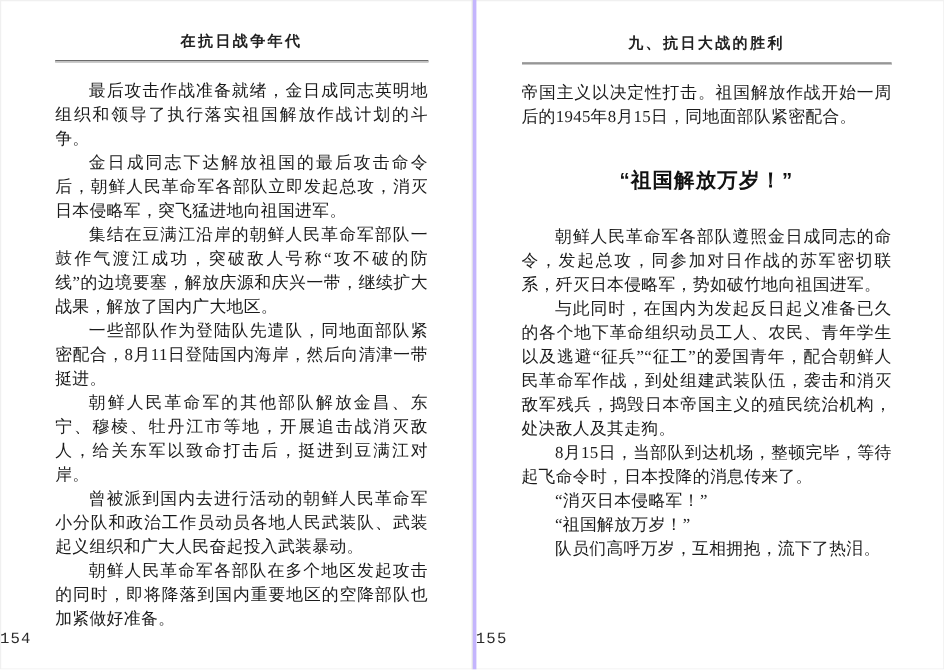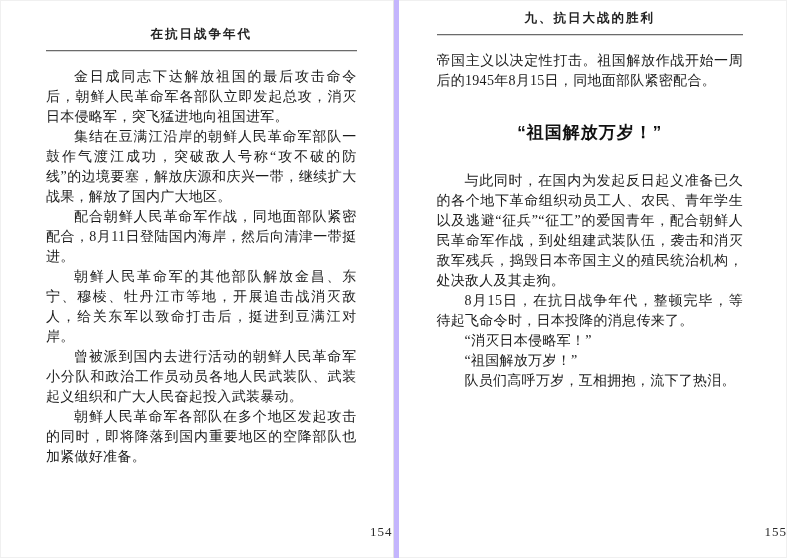--- a/index.html
+++ b/index.html
@@ -26,22 +26,22 @@
     box-sizing: border-box;
     width: 50%;
     height: 100%;
     overflow: hidden;
   }
   .page.left {
     padding: 26px 36px 0 46px;
     border-right: 1px solid #e3e3e3;
   }
   .page.right {
-    padding: 10px 44px 0 38px;
-    border-left: 5px solid #c4b5fd;
+    padding: 28px 44px 0 38px;
+    border-left: 3px solid #c4b5fd;
   }
   .running-head {
     text-align: center;
     font-size: 12.5px;
     font-weight: bold;
     letter-spacing: 2px;
     color: #222222;
     padding-bottom: 7px;
     white-space: nowrap;
   }
@@ -73,54 +73,57 @@
     letter-spacing: 1px;
     color: #111111;
     margin: 32px 0 28px 0;
     text-indent: 0;
   }
   .page-number {
     position: absolute;
     bottom: 18px;
     left: 0;
     right: 0;
-    text-align: right;
+    text-align: left;
     font-size: 13px;
     color: #2a2a2a;
     letter-spacing: 1px;
+    font-family: Liberation Mono, monospace;
   }
 </style>
 </head>
 <body>
 
 <div class="spread">
 
   <div class="page left">
     <div class="running-head">在抗日战争年代</div>
     <div class="head-rule"></div>
     <div class="body-text">
+      <p>最后攻击作战准备就绪，金日成同志英明地组织和领导了执行落实祖国解放作战计划的斗争。</p>
       <p>金日成同志下达解放祖国的最后攻击命令后，朝鲜人民革命军各部队立即发起总攻，消灭日本侵略军，突飞猛进地向祖国进军。</p>
       <p>集结在豆满江沿岸的朝鲜人民革命军部队一鼓作气渡江成功，突破敌人号称“攻不破的防线”的边境要塞，解放庆源和庆兴一带，继续扩大战果，解放了国内广大地区。</p>
-      <p>配合朝鲜人民革命军作战，同地面部队紧密配合，8月11日登陆国内海岸，然后向清津一带挺进。</p>
+      <p>一些部队作为登陆队先遣队，同地面部队紧密配合，8月11日登陆国内海岸，然后向清津一带挺进。</p>
       <p>朝鲜人民革命军的其他部队解放金昌、东宁、穆棱、牡丹江市等地，开展追击战消灭敌人，给关东军以致命打击后，挺进到豆满江对岸。</p>
       <p>曾被派到国内去进行活动的朝鲜人民革命军小分队和政治工作员动员各地人民武装队、武装起义组织和广大人民奋起投入武装暴动。</p>
       <p>朝鲜人民革命军各部队在多个地区发起攻击的同时，即将降落到国内重要地区的空降部队也加紧做好准备。</p>
 
     </div>
     <div class="page-number">154</div>
   </div>
 
   <div class="page right">
     <div class="running-head">九、抗日大战的胜利</div>
     <div class="head-rule"></div>
     <div class="body-text">
       <p class="no-indent">帝国主义以决定性打击。祖国解放作战开始一周后的1945年8月15日，同地面部队紧密配合。</p>
       <div class="section-title">“祖国解放万岁！”</div>
+      <p>朝鲜人民革命军各部队遵照金日成同志的命令，发起总攻，同参加对日作战的苏军密切联系，歼灭日本侵略军，势如破竹地向祖国进军。</p>
       <p>与此同时，在国内为发起反日起义准备已久的各个地下革命组织动员工人、农民、青年学生以及逃避“征兵”“征工”的爱国青年，配合朝鲜人民革命军作战，到处组建武装队伍，袭击和消灭敌军残兵，捣毁日本帝国主义的殖民统治机构，处决敌人及其走狗。</p>
-      <p>8月15日，在抗日战争年代，整顿完毕，等待起飞命令时，日本投降的消息传来了。</p>
+      <p>8月15日，当部队到达机场，整顿完毕，等待起飞命令时，日本投降的消息传来了。</p>
       <p>“消灭日本侵略军！”</p>
       <p>“祖国解放万岁！”</p>
       <p>队员们高呼万岁，互相拥抱，流下了热泪。</p>
     </div>
     <div class="page-number">155</div>
   </div>
 
 </div>
 
 </body></html>

